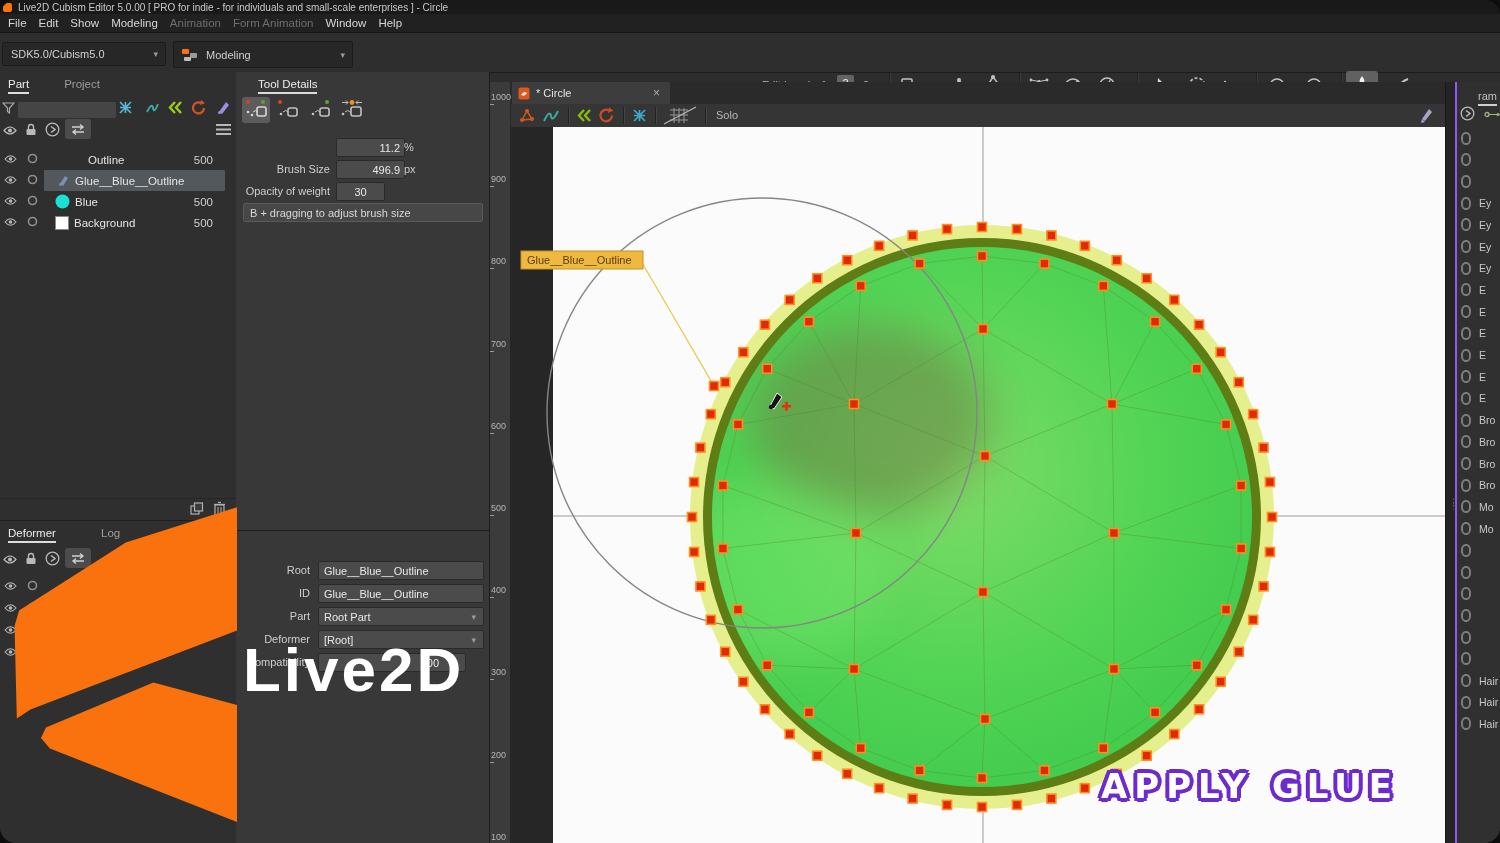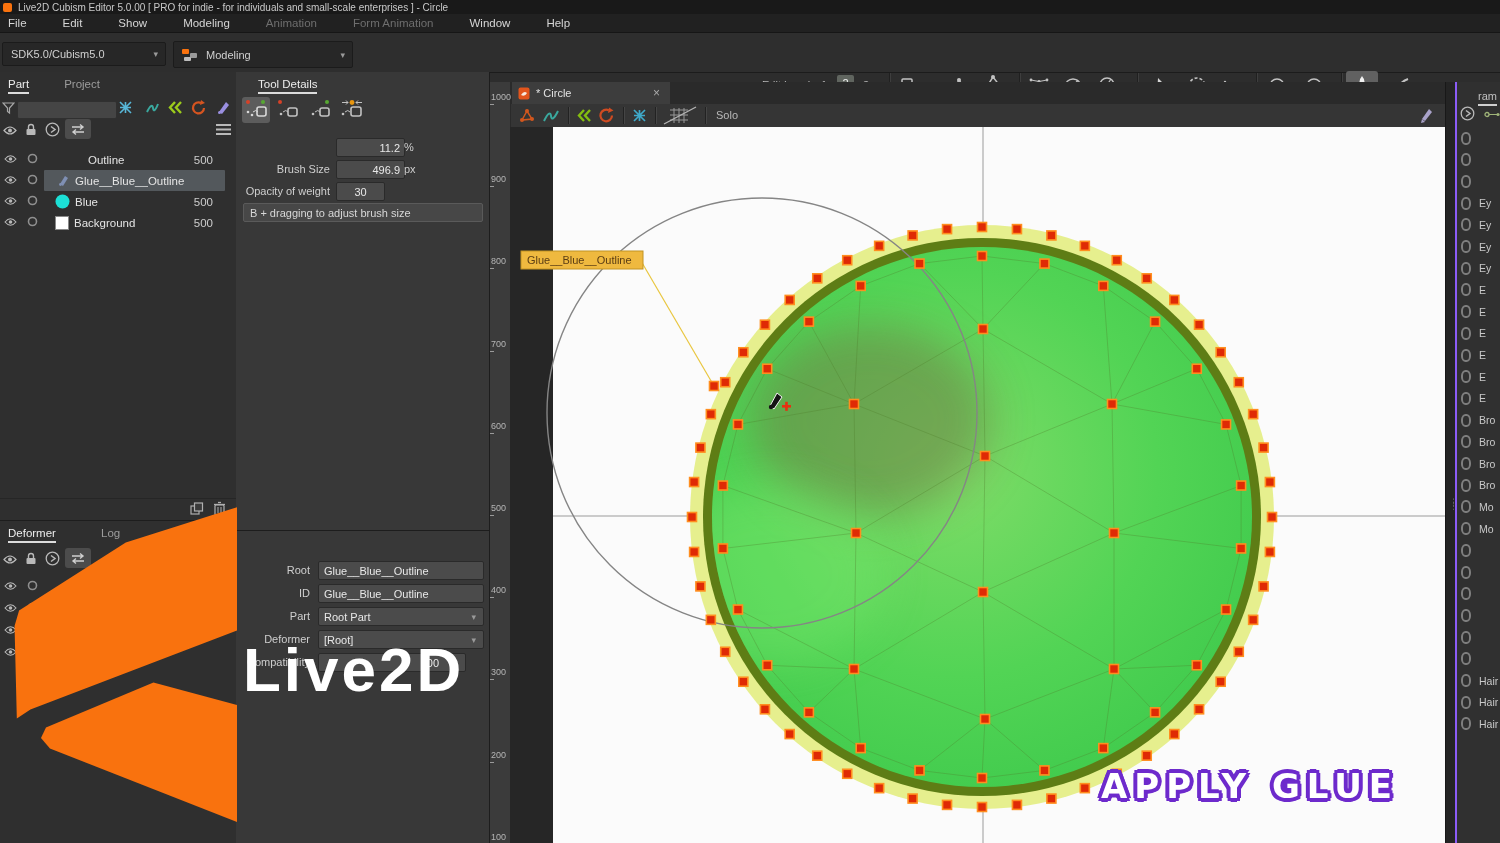--- a/index.html
+++ b/index.html
@@ -1,23 +1,23 @@
 <!DOCTYPE html>
 <html><head>
 <meta charset="utf-8">
 <style>
   html,body{margin:0;padding:0;background:#0d0d0d;}
   #app{position:relative;width:1500px;height:843px;overflow:hidden;background:#2d2d2d;
-       font-family:"Liberation Sans",sans-serif;font-size:11px;color:#d5d5d5;}
+       font-family:"Liberation Sans",sans-serif;font-size:11px;color:#d5d5d5;border-radius:16px;}
   .abs{position:absolute;}
   
   #title-bar{left:0;top:0;width:1500px;height:14px;background:#191919;display:flex;align-items:center;}
   #title-text{color:#c9c9c9;font-size:10px;margin-left:6px;white-space:nowrap;}
   #app-icon{width:9px;height:9px;margin-left:3px;border-radius:2px;background:#f9720e;}
-  #menu-bar{left:0;top:14px;width:1500px;height:19px;background:#212121;display:flex;align-items:center;gap:36px;padding-left:8px;box-sizing:border-box;border-bottom:1px solid #161616;}
+  #menu-bar{left:0;top:14px;width:1500px;height:19px;background:#212121;display:flex;align-items:center;gap:12px;padding-left:8px;box-sizing:border-box;border-bottom:1px solid #161616;}
   .menu-item{font-size:11.5px;color:#d6d6d6;cursor:default;}
   .menu-item.disabled{color:#6e6e6e;}
   #main-toolbar{left:0;top:33px;width:1500px;height:39px;background:#2e2e2e;border-bottom:1px solid #1c1c1c;}
   .dropdown{position:absolute;background:#272727;border:1px solid #1b1b1b;border-radius:2px;display:flex;align-items:center;color:#d0d0d0;}
   .dd-chevron{margin-left:auto;margin-right:7px;color:#9a9a9a;font-size:9px;}
   .tb-divider{position:absolute;top:40px;width:1px;height:26px;background:#202020;border-right:1px solid #3e3e3e;}
   .tb-icon{position:absolute;top:41px;width:26px;height:26px;display:flex;align-items:center;justify-content:center;}
   .tb-icon.sel{background:#616161;border-radius:3px;top:38px;height:30px;width:32px;}
   .lvl{position:absolute;top:46px;color:#b9b9b9;font-size:11px;}
   #lvl2{top:42px;width:17px;height:17px;background:#60655f;color:#f0f0f0;text-align:center;line-height:17px;border-radius:2px;}

